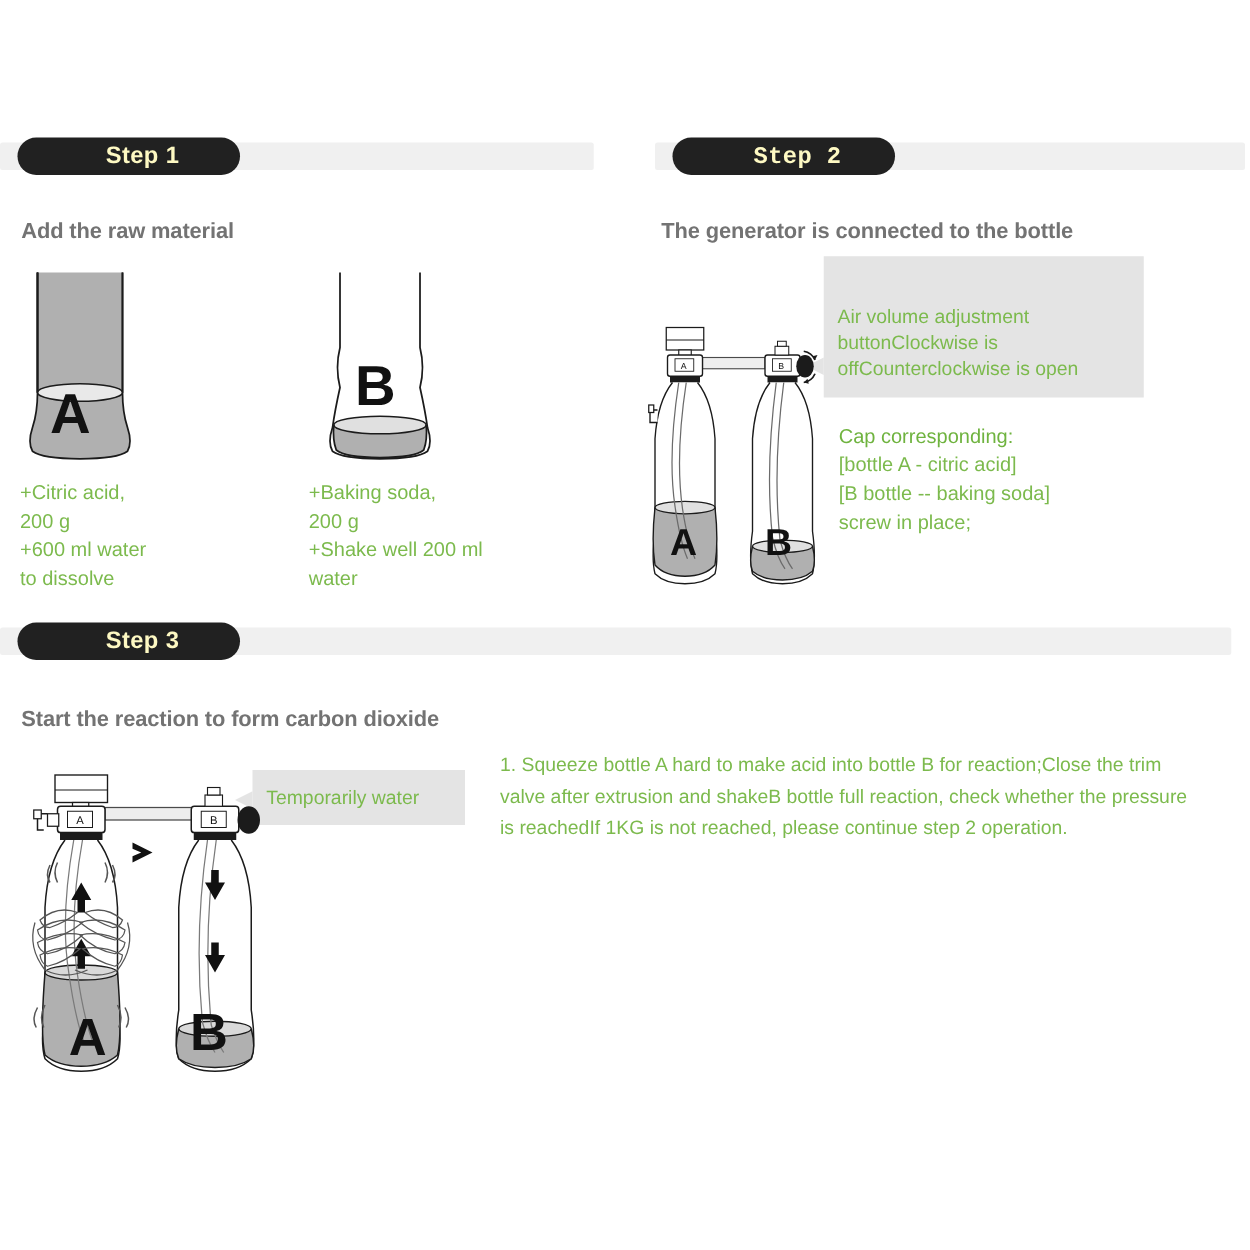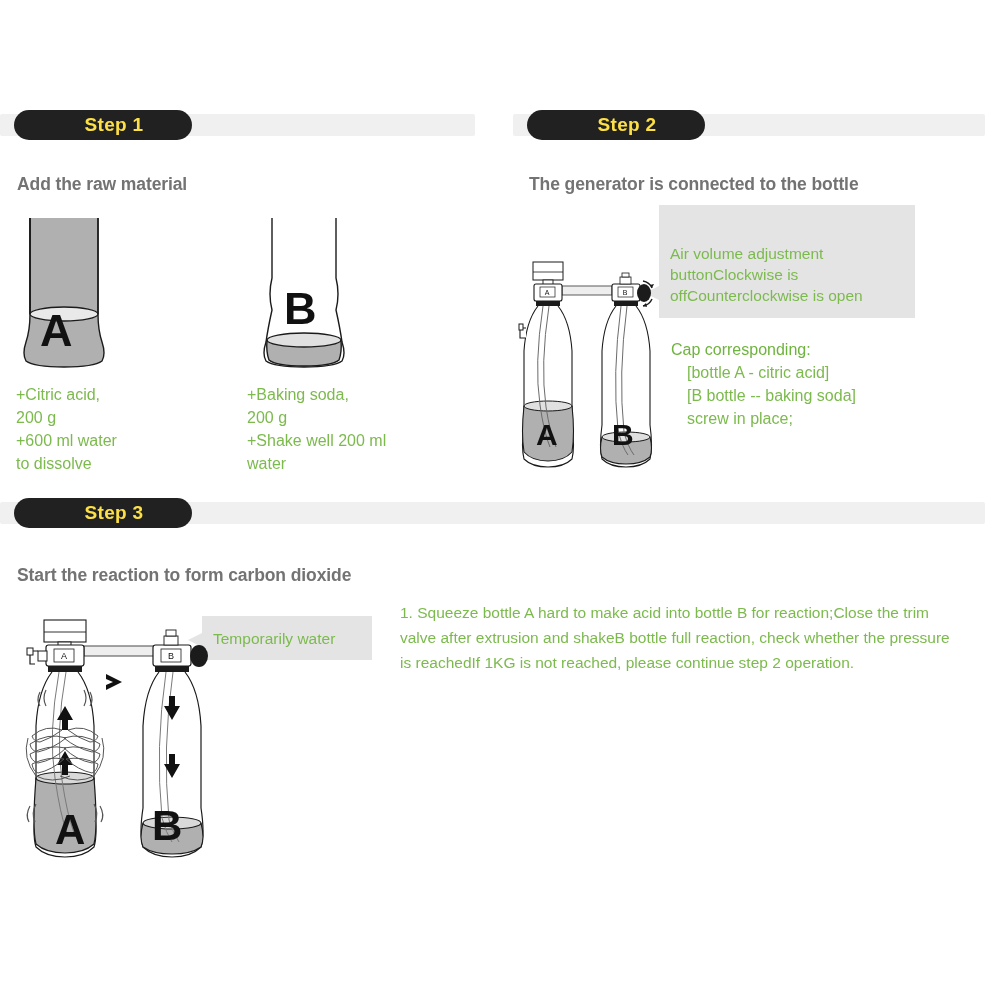--- a/index.html
+++ b/index.html
@@ -15,21 +15,21 @@
   .step-bar{
     position:absolute;left:0;top:4px;height:22px;
     background:#f0f0f0;border-radius:2px;
   }
   .step-badge{
     position:absolute;left:14px;top:0;height:30px;width:178px;
     background:#212121;border-radius:15px;
     display:flex;align-items:center;justify-content:center;
   }
   .step-badge span{
-    color:#fde047;font-size:19px;font-weight:bold;letter-spacing:.3px;
+    color:#fef9c3;font-size:19px;font-weight:bold;letter-spacing:.3px;
     padding-left:22px;
   }
 
   
   .sec-title{
     position:absolute;color:#737373;font-size:17.5px;font-weight:bold;
     white-space:nowrap;letter-spacing:-.1px;
   }
   .green-txt{
     position:absolute;color:#7cba4d;font-size:16px;line-height:23px;
@@ -90,21 +90,21 @@
     <path d="M15 122 Q14 134 17 142 Q24 148 52 148 Q80 148 87 142 Q90 134 89 122 Z" fill="#b0b0b0" stroke="none"></path>
     <ellipse cx="52" cy="122" rx="37" ry="7" fill="#e0e0e0" stroke="#1b1b1b" stroke-width="1.3"></ellipse>
     <path d="M15 122 Q14 134 17 142 Q24 148 52 148 Q80 148 87 142 Q90 134 89 122" fill="none" stroke="#1b1b1b" stroke-width="1.4"></path>
   </svg>
   <div class="bl" style="left:284px;top:283px;font-size:45px;">B</div>
   <div class="green-txt" style="left:247px;top:383px;width:220px;">+Baking soda,
    200 g
 +Shake well 200 ml
    water</div>
 
-  <div class="step-head" style="left:513px;top:110px;width:450px;">
+  <div class="step-head" style="left:524px;top:110px;width:450px;font-family:Liberation Mono, monospace;">
     <div class="step-bar" style="width:472px;"></div>
     <div class="step-badge">
       <span>Step 2</span>
     </div>
   </div>
 
   <div class="sec-title" style="left:529px;top:174px;">The generator is connected to the bottle</div>
 
   <div class="callout" style="left:659px;top:205px;width:256px;height:113px;">
     <div class="ctext" style="left:11px;top:19px;margin-top:19px;">Air volume adjustment
@@ -155,21 +155,21 @@
     <path d="M86 182 Q83 194 86 202 Q94 209 110 209 Q126 209 134 202 Q137 194 134 182 Z" fill="#b0b0b0"></path>
     <ellipse cx="110" cy="182" rx="24" ry="5" fill="#e0e0e0" stroke="#1b1b1b" stroke-width="1"></ellipse>
     <path d="M86 182 Q83 194 86 202 Q94 209 110 209 Q126 209 134 202 Q137 194 134 182" fill="none" stroke="#1b1b1b" stroke-width="1.1"></path>
     <path d="M105 51 Q96 120 102 175 Q106 192 112 200" fill="none" stroke="#6b6b6b" stroke-width="1"></path>
     <path d="M111 51 Q102 120 108 177 Q112 192 118 200" fill="none" stroke="#6b6b6b" stroke-width="1"></path>
   </svg>
   <div class="bl" style="left:536px;top:418px;font-size:30px;">A</div>
   <div class="bl" style="left:612px;top:418px;font-size:30px;">B</div>
 
   <div class="green-txt bold" style="left:671px;top:338px;">Cap corresponding:</div>
-  <div class="green-txt" style="left:671px;top:361px;width:300px;margin-left:16px;">[bottle A - citric acid]
+  <div class="green-txt" style="left:671px;top:361px;width:300px;">[bottle A - citric acid]
 [B bottle -- baking soda]
 screw in place;</div>
 
   <div class="step-head" style="left:0;top:498px;width:1000px;">
     <div class="step-bar" style="width:985px;"></div>
     <div class="step-badge">
       <span>Step 3</span>
     </div>
   </div>
 

